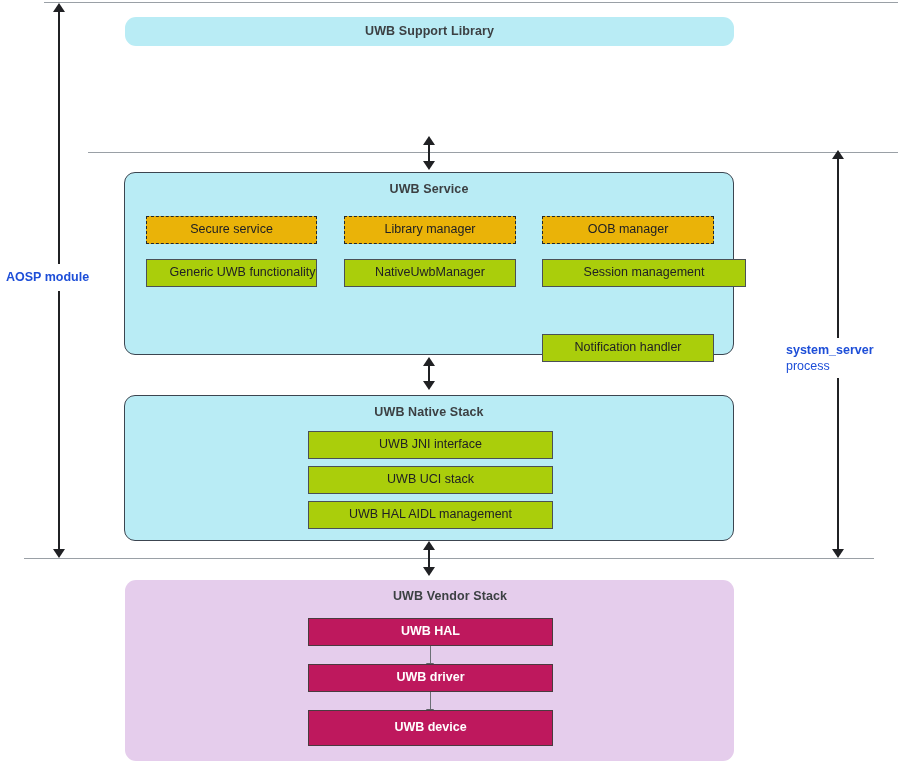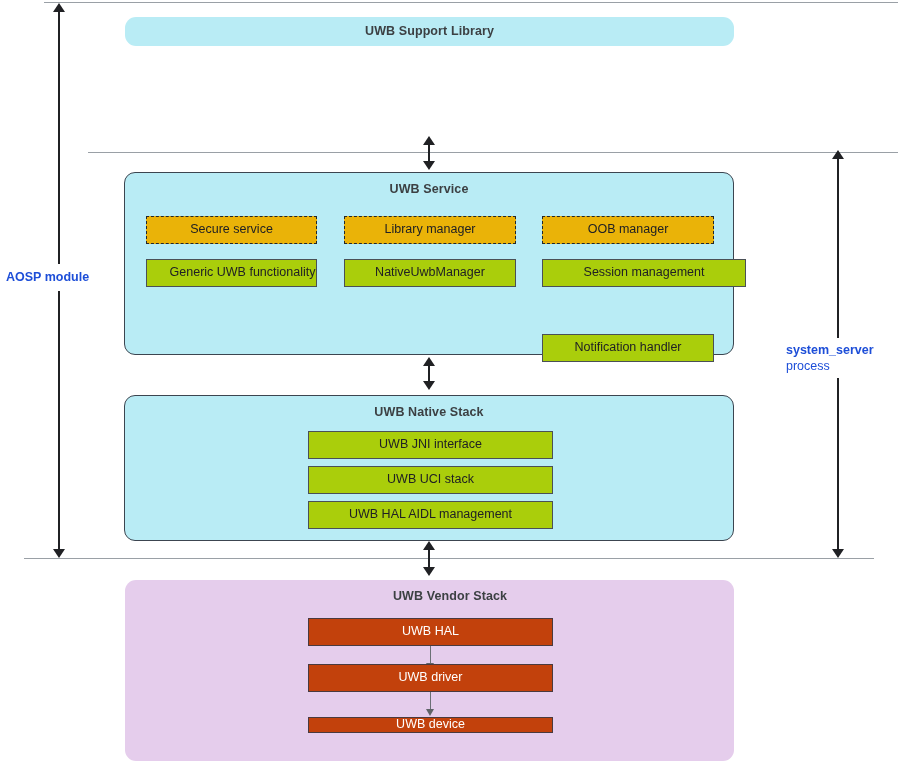--- a/index.html
+++ b/index.html
@@ -59,24 +59,24 @@
   }
   .chip-green {
     background: #aace0b;
     border: 1.4px solid #4a5056;
   }
   .chip-green-dashed {
     background: #eab308;
     border: 1.7px dashed #23272b;
   }
   .chip-red {
-    background: #c2410c;
+    background: #be185d;
     border: 1.4px solid #4a3a3f;
     color: #ffffff;
-    font-weight: normal;
+    font-weight: bold;
   }
 
   
   .hrule {
     position: absolute;
     height: 1.4px;
     background: #9aa0a6;
   }
 
   
@@ -222,18 +222,18 @@
     <div class="shaft-thin" style="left:304.7px; top:66px; height:18px;"></div>
     <div class="arrow-down-sm" style="left:301px; top:83px;"></div>
 
     <div class="chip chip-red" style="left:183px; top:84px; width:245px; height:28px;">
       <span>UWB driver</span>
     </div>
 
     <div class="shaft-thin" style="left:304.7px; top:112px; height:18px;"></div>
     <div class="arrow-down-sm" style="left:301px; top:129px;"></div>
 
-    <div class="chip chip-red" style="left:183px; top:137px; width:245px; height:16px;">
+    <div class="chip chip-red" style="left:183px; top:130px; width:245px; height:36px;">
       <span>UWB device</span>
     </div>
   </div>
 
 </div>
 
 </body></html>

